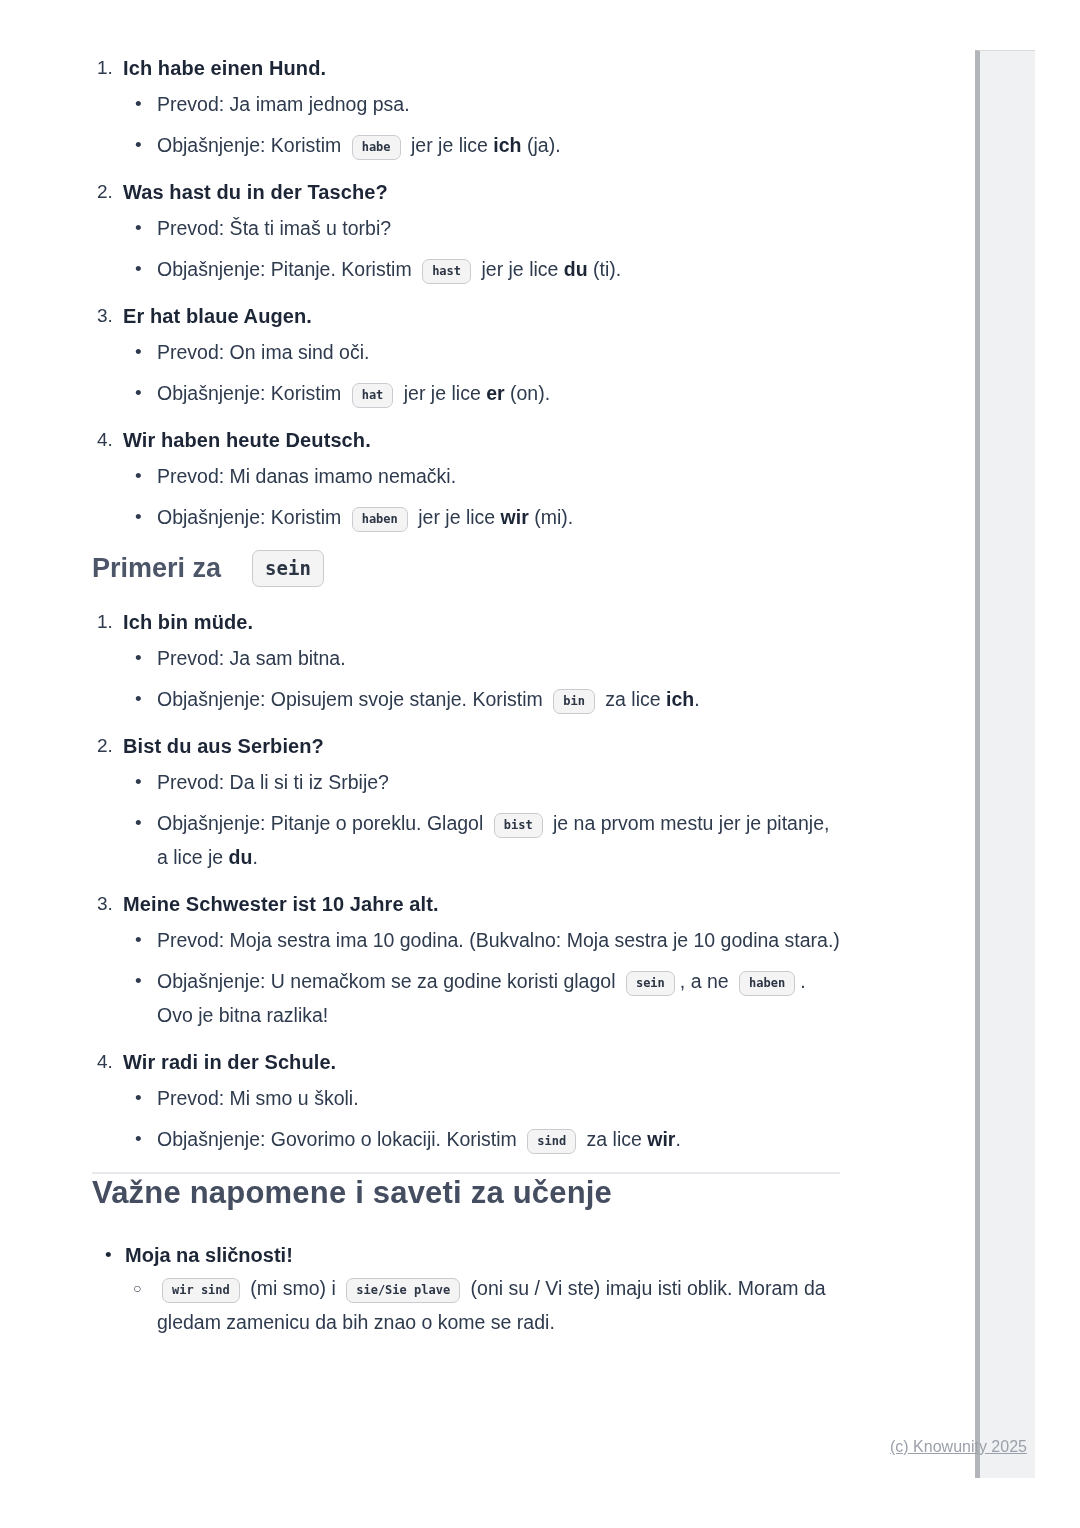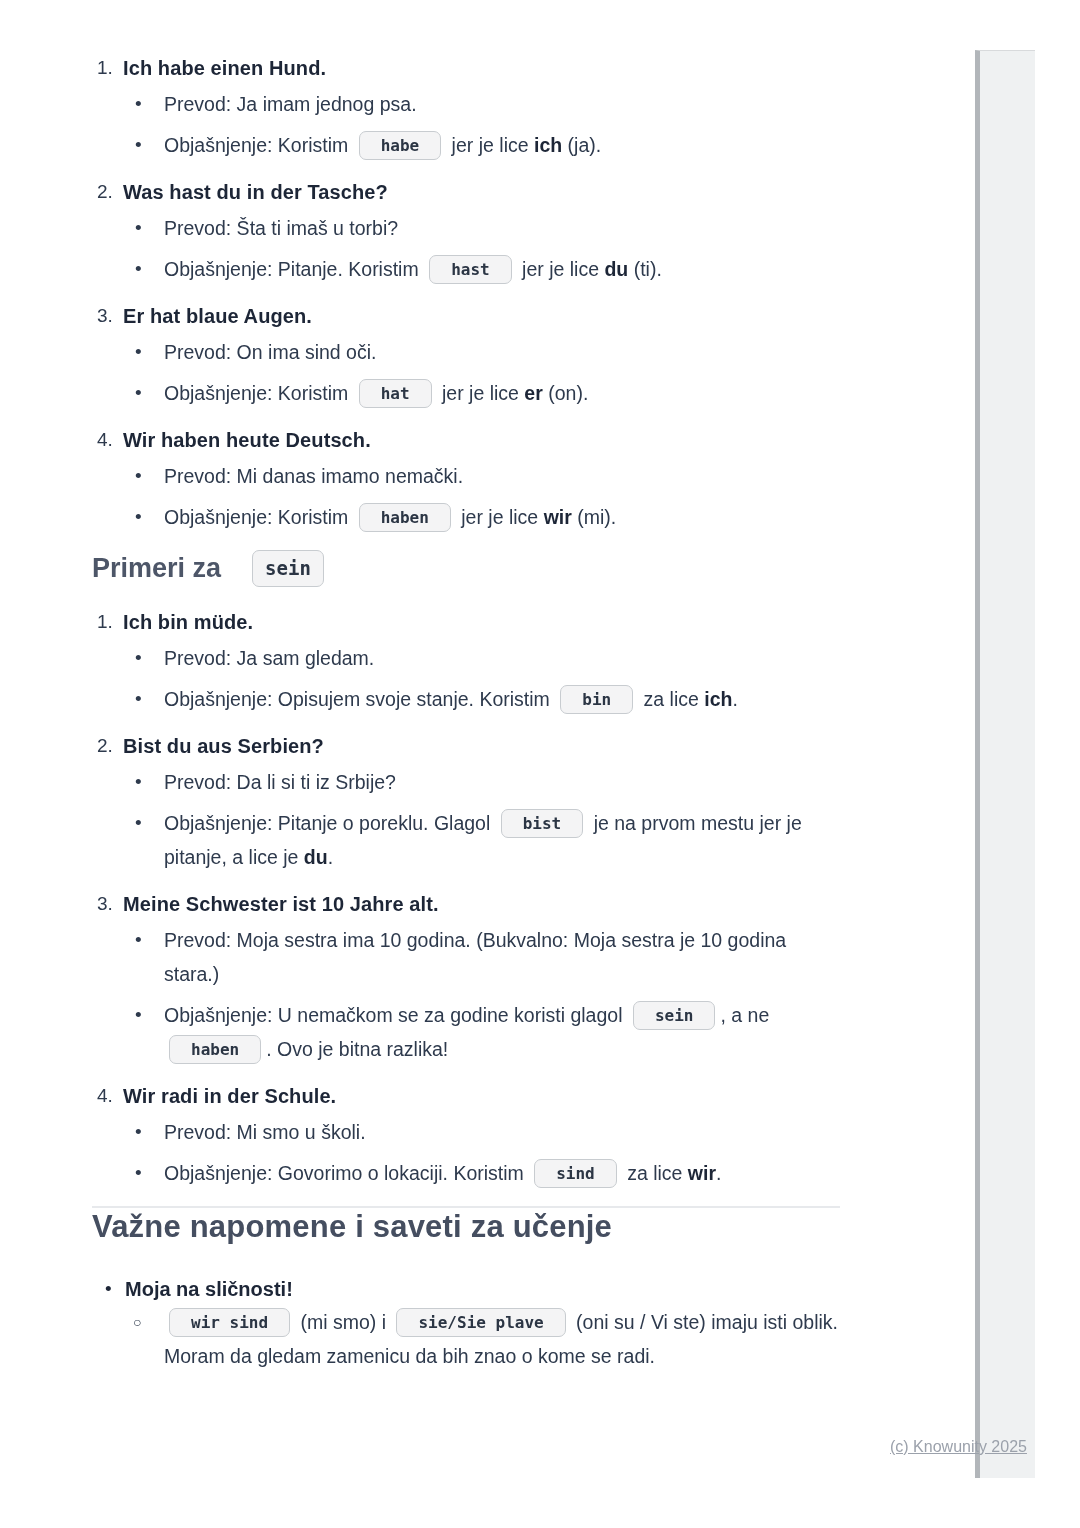--- a/index.html
+++ b/index.html
@@ -23,31 +23,31 @@
     color:var(--body);
   }
   .content{position:absolute;left:92px;top:54px;width:748px;}
   
   .o-item{margin-bottom:16px;}
   .o-head{display:flex;font-size:20px;line-height:28px;margin-bottom:5px;}
   .o-num{flex:none;width:31px;padding-left:5px;font-size:19px;font-weight:400;color:var(--body);}
   .o-title{font-weight:700;color:var(--title);letter-spacing:.1px;}
   .bullet{display:flex;padding-left:43px;margin-bottom:7px;font-size:19.5px;line-height:34px;color:var(--body);}
   .dot{flex:none;width:22px;font-size:19px;}
-  .b-text{flex:1;margin-left:7px;}
+  .b-text{flex:1;}
   strong{font-weight:700;color:var(--title);}
   
   .chip{
     display:inline-block;
     font-family:"DejaVu Sans Mono", monospace;
-    font-weight:700;font-size:16px;line-height:1.15;
+    font-weight:700;font-size:12px;line-height:1.15;
     background:var(--chip-bg);
     border:1px solid var(--chip-border);
     border-radius:7px;
-    padding:5px 21px 4px;
+    padding:5px 9px 4px;
     margin:0 5px;
     color:var(--chip-text);
     vertical-align:1px;
     white-space:nowrap;
   }
   
   .h3{display:flex;align-items:center;margin:10px 0 21px;font-size:27px;font-weight:700;color:var(--heading);gap:21px;}
   .h3 .chip-lg{font-size:19px;padding:7px 12px 6px;margin-left:10px;vertical-align:0;}
   
   .divider{border:none;border-top:2px solid var(--divider);margin:4px 0 0;}
@@ -144,21 +144,21 @@
   </h3>
 
   <section id="list2">
       <div class="o-item">
         <div class="o-head">
           <span class="o-num">1.</span>
           <span class="o-title">Ich bin müde.</span>
         </div>
         <div class="bullet">
           <span class="dot">•</span>
-          <div class="b-text">Prevod: Ja sam gledam.</div>
+          <div class="b-text">Prevod: Ja sam bitna.</div>
         </div>
         <div class="bullet">
           <span class="dot">•</span>
           <div class="b-text">Objašnjenje: Opisujem svoje stanje. Koristim <span class="chip">bin</span> za lice <strong>ich</strong>.</div>
         </div>
       </div>
       <div class="o-item">
         <div class="o-head">
           <span class="o-num">2.</span>
           <span class="o-title">Bist du aus Serbien?</span>

